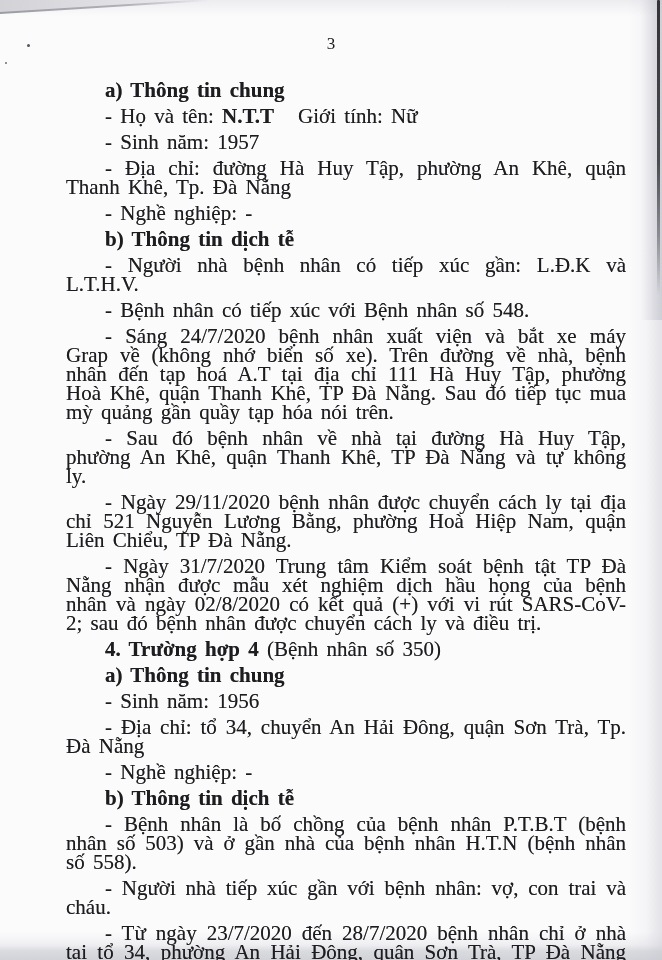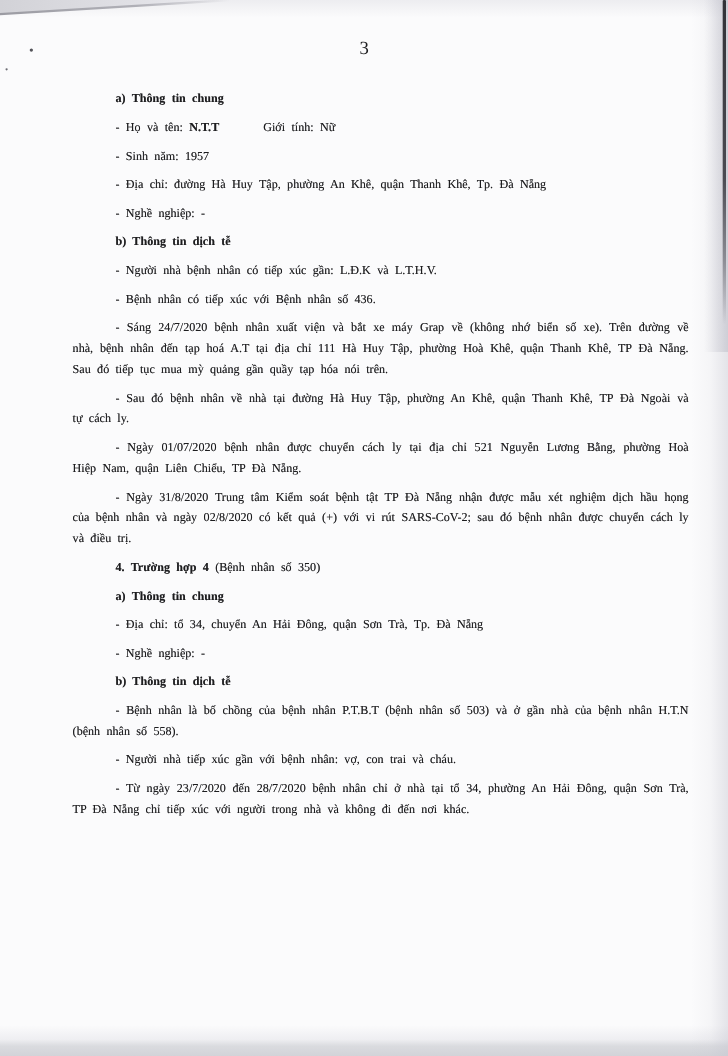--- a/index.html
+++ b/index.html
@@ -23,29 +23,29 @@
     line-height:18px;
   }
   .content{
     position:absolute;
     left:66px;
     top:81px;
     width:560px;
   }
   .content p{
     margin:0 0 7px 0;
-    font-size:11px;
+    font-size:21px;
     line-height:19px;
     text-indent:39px;
     text-align:justify;
     word-spacing:3px;
     text-shadow:0 0 0.35px rgba(25,25,30,0.55);
   }
   .bold{font-weight:bold;}
-  .gender{margin-left:40px;}
+  .gender{margin-left:24px;}
   
   .artifact{position:absolute;pointer-events:none;}
   .top-wedge{
     top:0;left:0;width:206px;height:13px;
     background:linear-gradient(to right,#d2d2d7,#e2e2e7 65%,rgba(240,240,243,0));
     clip-path:polygon(0 0,100% 0,0 100%);
   }
   .top-diag{
     top:12px;left:-2px;width:212px;height:2px;
     background:linear-gradient(to right,#9b9ba2,#b0b0b7 60%,rgba(190,190,198,0));
@@ -80,34 +80,35 @@
       <span class="bold">N.T.T</span><span class="gender">Giới tính: Nữ</span>
     </p>
 
     <p>- Sinh năm: 1957</p>
     <p>- Địa chỉ: đường Hà Huy Tập, phường An Khê, quận Thanh Khê, Tp. Đà Nẵng</p>
     <p>- Nghề nghiệp: -</p>
 
     <p class="bold">b) Thông tin dịch tễ</p>
 
     <p>- Người nhà bệnh nhân có tiếp xúc gần: L.Đ.K và L.T.H.V.</p>
-    <p>- Bệnh nhân có tiếp xúc với Bệnh nhân số 436.</p>
+    <p>- Bệnh nhân có tiếp xúc với Bệnh nhân số 548.</p>
     <p>- Sáng 24/7/2020 bệnh nhân xuất viện và bắt xe máy Grap về (không nhớ biển số xe). Trên đường về nhà, bệnh nhân đến tạp hoá A.T tại địa chỉ 111 Hà Huy Tập, phường Hoà Khê, quận Thanh Khê, TP Đà Nẵng. Sau đó tiếp tục mua mỳ quảng gần quầy tạp hóa nói trên.</p>
-    <p>- Sau đó bệnh nhân về nhà tại đường Hà Huy Tập, phường An Khê, quận Thanh Khê, TP Đà Ngoài và tự cách ly.</p>
-    <p>- Ngày 01/07/2020 bệnh nhân được chuyển cách ly tại địa chỉ 521 Nguyễn Lương Bằng, phường Hoà Hiệp Nam, quận Liên Chiểu, TP Đà Nẵng.</p>
-    <p>- Ngày 31/8/2020 Trung tâm Kiểm soát bệnh tật TP Đà Nẵng nhận được mẫu xét nghiệm dịch hầu họng của bệnh nhân và ngày 02/8/2020 có kết quả (+) với vi rút SARS-CoV-2; sau đó bệnh nhân được chuyển cách ly và điều trị.</p>
+    <p>- Sau đó bệnh nhân về nhà tại đường Hà Huy Tập, phường An Khê, quận Thanh Khê, TP Đà Nẵng và tự không ly.</p>
+    <p>- Ngày 29/11/2020 bệnh nhân được chuyển cách ly tại địa chỉ 521 Nguyễn Lương Bằng, phường Hoà Hiệp Nam, quận Liên Chiểu, TP Đà Nẵng.</p>
+    <p>- Ngày 31/7/2020 Trung tâm Kiểm soát bệnh tật TP Đà Nẵng nhận được mẫu xét nghiệm dịch hầu họng của bệnh nhân và ngày 02/8/2020 có kết quả (+) với vi rút SARS-CoV-2; sau đó bệnh nhân được chuyển cách ly và điều trị.</p>
 
     <p>
       <span class="bold">4. Trường hợp 4</span>
       <span>(Bệnh nhân số 350)</span>
     </p>
 
     <p class="bold">a) Thông tin chung</p>
 
 
+    <p>- Sinh năm: 1956</p>
     <p>- Địa chỉ: tổ 34, chuyển An Hải Đông, quận Sơn Trà, Tp. Đà Nẵng</p>
     <p>- Nghề nghiệp: -</p>
 
     <p class="bold">b) Thông tin dịch tễ</p>
 
     <p>- Bệnh nhân là bố chồng của bệnh nhân P.T.B.T (bệnh nhân số 503) và ở gần nhà của bệnh nhân H.T.N (bệnh nhân số 558).</p>
     <p>- Người nhà tiếp xúc gần với bệnh nhân: vợ, con trai và cháu.</p>
     <p>- Từ ngày 23/7/2020 đến 28/7/2020 bệnh nhân chỉ ở nhà tại tổ 34, phường An Hải Đông, quận Sơn Trà, TP Đà Nẵng chỉ tiếp xúc với người trong nhà và không đi đến nơi khác.</p>
 
   </div>

